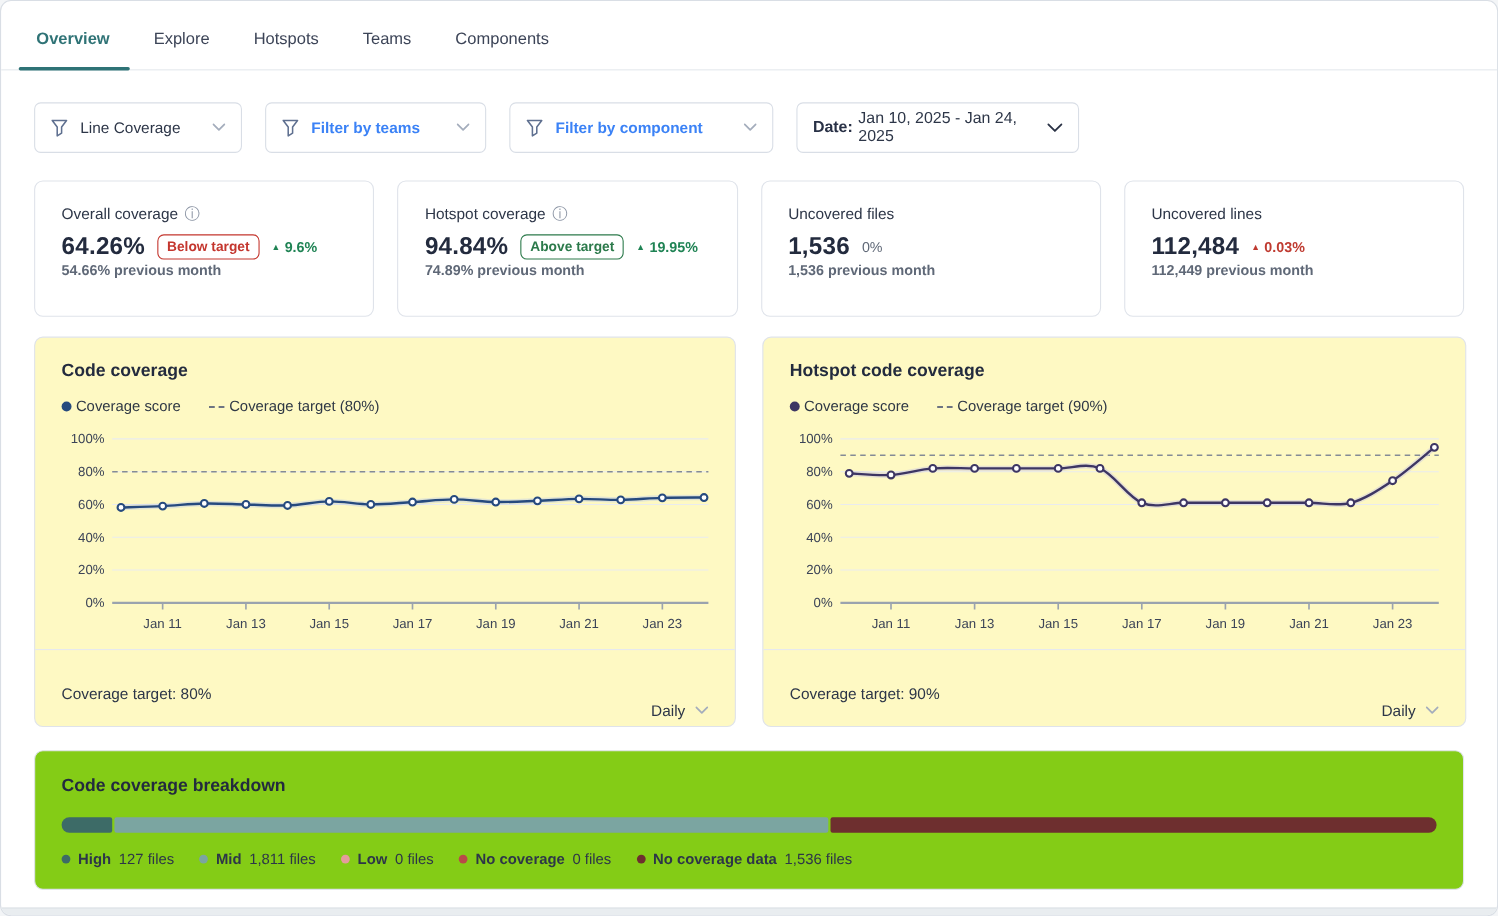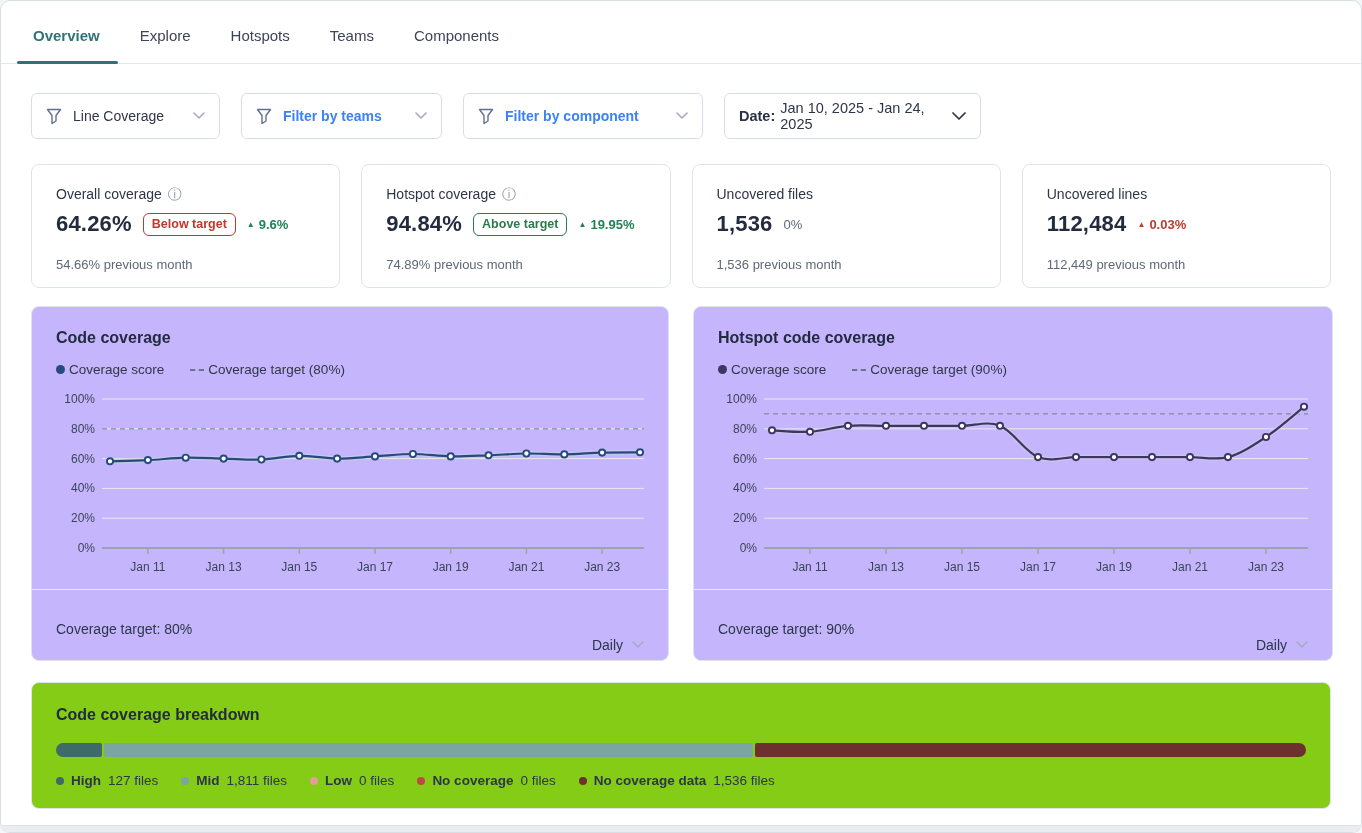--- a/index.html
+++ b/index.html
@@ -31,24 +31,24 @@
   .info { color:#8a93a3; font-size:14px; line-height:1; cursor:pointer; }
   .statvalrow { display:flex; align-items:center; gap:11px; margin-top:9px; }
   .statval { font-size:22px; font-weight:700; color:#232b3e; letter-spacing:.2px; }
   .badge { font-size:12.5px; font-weight:700; border:1px solid currentColor; border-radius:6px; padding:3px 8px 4px; }
   .badge.danger { color:#c4362e; }
   .badge.success { color:#2c7a4b; }
   .delta { font-size:13px; font-weight:700; display:flex; align-items:center; gap:4px; }
   .delta.green { color:#1f8354; } .delta.red { color:#bf3a30; }
   .arrow { font-size:8px; }
   .suffix { font-size:13px; color:#5f6877; }
-  .statprev { font-size:13px; color:#5f6877; margin-top:20px; }
+  .statprev { font-size:13px; color:#5f6877; margin-top:1px;font-weight:bold; }
   
   .chartrow { display:grid; grid-template-columns:638px 640px; gap:24px; padding:18px 30px 0; }
-  .chartcard { border:1px solid #dfe3ea; border-radius:8px; height:355px; display:flex; flex-direction:column; background:#c4b5fd; }
+  .chartcard { border:1px solid #dfe3ea; border-radius:8px; height:355px; display:flex; flex-direction:column; background:#fef9c3; }
   .charthead { padding:22px 24px 0; }
   .charttitle { font-size:16px; font-weight:700; color:#232b3e; }
   .chartlegend { display:flex; gap:26px; margin-top:15px; font-size:13.5px; color:#2f3845; align-items:center; }
   .legitem { display:flex; align-items:center; gap:4px; }
   .legdot { width:9px; height:9px; border-radius:50%; }
   .legdash { width:14px; border-top:2px dashed #6d7482; }
   .plotwrap { padding:8px 24px 0; flex:1; }
   .chartfoot { border-top:1px solid #e6e9ee; padding:15px 24px; display:flex; justify-content:space-between; align-items:center; font-size:14px; color:#2d3648; }
   .interval { display:flex; align-items:center; gap:9px; cursor:pointer;margin-top:32px; }
   

